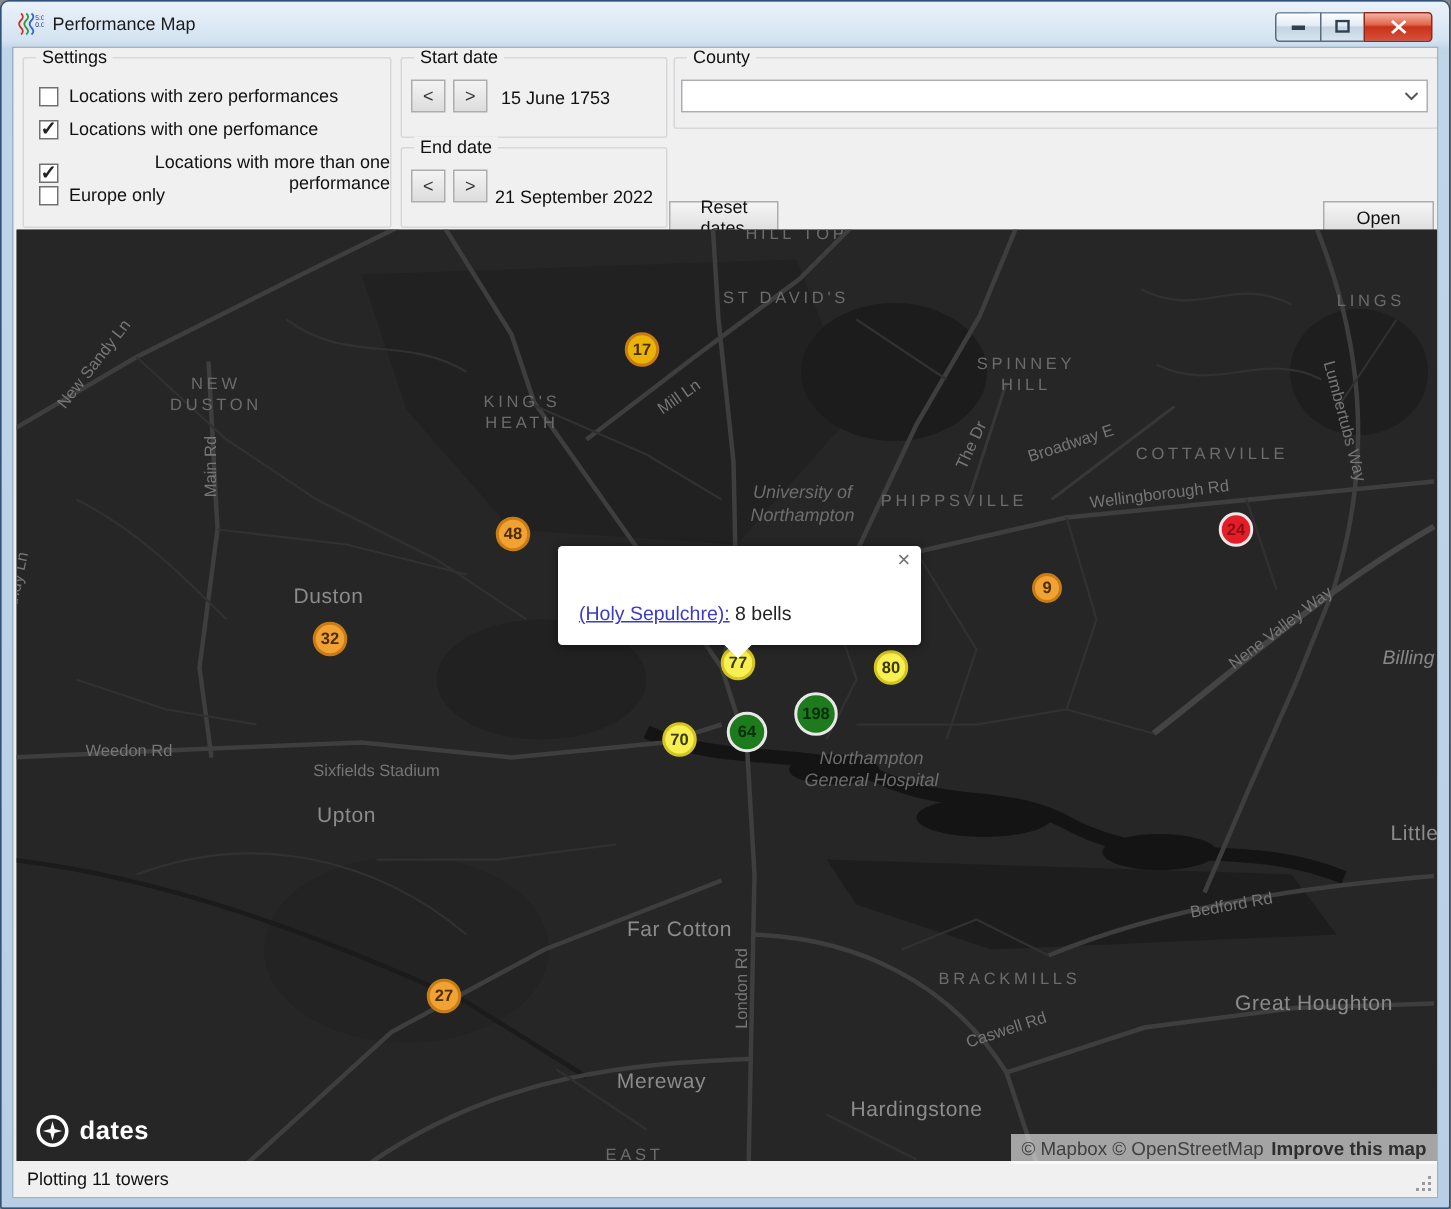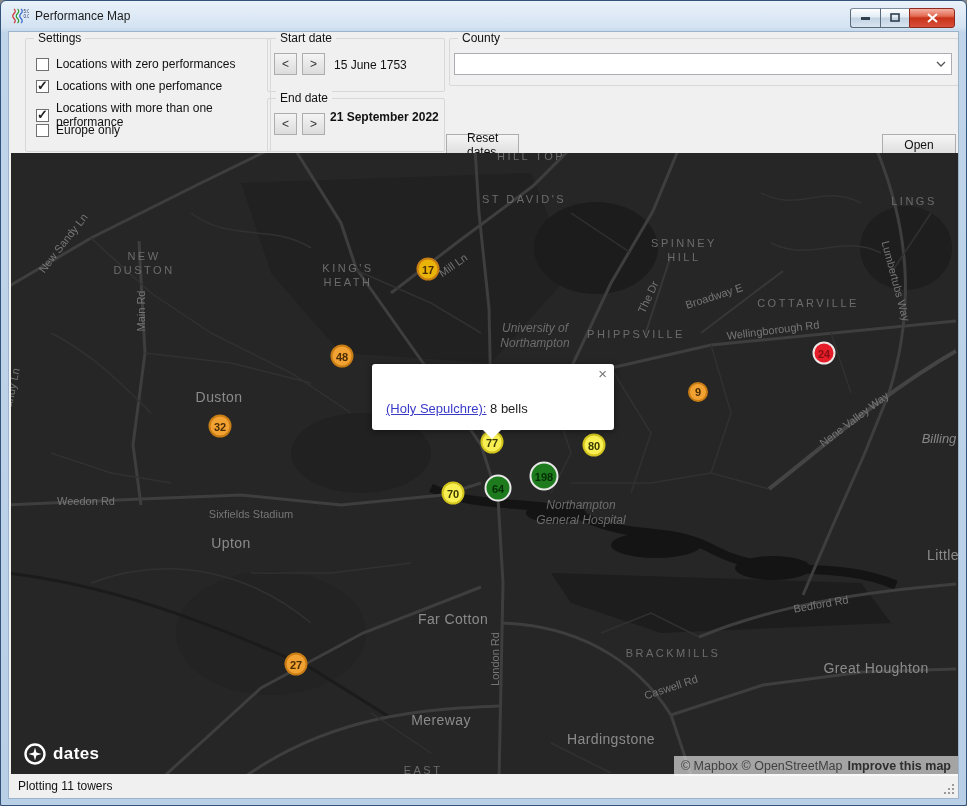--- a/index.html
+++ b/index.html
@@ -78,21 +78,21 @@
       <div class="winbtn closeb">
         <svg width="11" height="10" viewBox="0 0 11 10">
             <path d="M1,1 L10,9 M10,1 L1,9" stroke="#fff" stroke-width="2"></path>
           </svg>
       </div>
     </div>
   </div>
 
   <div class="client">
 
-    <div class="groupbox" style="left:16px;top:6px;width:244px;height:112px;">
+    <div class="groupbox" style="left:6px;top:6px;width:244px;height:112px;text-align:right;">
       <span class="gb-label">Settings</span>
       <div class="cb-row" style="top:18px;">
         <span class="checkbox"></span>
         <span>Locations with zero performances</span>
       </div>
       <div class="cb-row" style="top:40px;">
         <span class="checkbox checked"></span>
         <span>Locations with one perfomance</span>
       </div>
       <div class="cb-row" style="top:62px;">
@@ -109,21 +109,21 @@
       <span class="gb-label">Start date</span>
       <div class="spinbtn" style="left:6px;top:14px;">&lt;</div>
       <div class="spinbtn" style="left:34px;top:14px;">&gt;</div>
       <span class="date-text" style="left:66px;top:19px;">15 June 1753</span>
     </div>
 
     <div class="groupbox" style="left:258px;top:66px;width:176px;height:52px;">
       <span class="gb-label">End date</span>
       <div class="spinbtn" style="left:6px;top:14px;">&lt;</div>
       <div class="spinbtn" style="left:34px;top:14px;">&gt;</div>
-      <span class="date-text" style="left:62px;top:11px;font-weight:bold;">21 September 2022</span>
+      <span class="date-text" style="left:62px;top:25px;">21 September 2022</span>
     </div>
 
     <div class="groupbox" style="left:440px;top:6px;width:508px;height:46px;">
       <span class="gb-label">County</span>
       <div class="combo" style="left:4px;top:14px;width:498px;">
         <input type="text" value="" style="">
         <span class="chev">
           <svg width="10" height="6" viewBox="0 0 10 6">
               <polyline points="1,1 5,5 9,1" stroke="#555" stroke-width="1.3" fill="none"></polyline>
             </svg>
@@ -231,21 +231,21 @@
           <div class="maplabel road" style="left: 637px; top: 144px; transform: translate(-50%, -50%) rotate(-65deg);">The Dr</div>
           <div class="maplabel road" style="left: 703px; top: 143px; transform: translate(-50%, -50%) rotate(-18deg);">Broadway E</div>
           <div class="maplabel road" style="left: 762px; top: 177px; transform: translate(-50%, -50%) rotate(-7deg);">Wellingborough Rd</div>
           <div class="maplabel road" style="left: 885px; top: 128px; transform: translate(-50%, -50%) rotate(75deg);">Lumbertubs Way</div>
           <div class="maplabel road" style="left: 843px; top: 266px; transform: translate(-50%, -50%) rotate(-37deg);">Nene Valley Way</div>
           <div class="maplabel road" style="left: 810px; top: 451px; transform: translate(-50%, -50%) rotate(-10deg);">Bedford Rd</div>
           <div class="maplabel road" style="left: 484px; top: 506px; transform: translate(-50%, -50%) rotate(-90deg);">London Rd</div>
           <div class="maplabel road" style="left: 660px; top: 534px; transform: translate(-50%, -50%) rotate(-18deg);">Caswell Rd</div>
         </div>
       <div>
-          <div class="marker" style="left: 417px; top: 80px; height: 23px; width: 23px; background: #eab308; border: 2px solid rgb(200, 125, 20); color: rgb(74, 45, 0); margin-top: 36px;">17</div>
+          <div class="marker" style="left: 417px; top: 80px; height: 23px; width: 23px; background: #eab308; border: 2px solid rgb(200, 125, 20); color: rgb(74, 45, 0);">17</div>
           <div class="marker" style="left: 331px; top: 203px; height: 23px; width: 23px; background: rgb(242, 161, 51); border: 2px solid rgb(200, 125, 20); color: rgb(74, 45, 0);">48</div>
           <div class="marker" style="left: 209px; top: 273px; height: 23px; width: 23px; background: rgb(242, 161, 51); border: 2px solid rgb(200, 125, 20); color: rgb(74, 45, 0);">32</div>
           <div class="marker" style="left: 687px; top: 239px; height: 20px; width: 20px; background: rgb(242, 161, 51); border: 2px solid rgb(200, 125, 20); color: rgb(74, 45, 0);">9</div>
           <div class="marker" style="left: 813px; top: 200px; height: 23px; width: 23px; background: rgb(229, 29, 40); border: 2px solid rgb(239, 230, 230); color: rgb(138, 15, 20);">24</div>
           <div class="marker" style="left: 481px; top: 289px; height: 23px; width: 23px; background: rgb(248, 239, 82); border: 2px solid rgb(211, 197, 30); color: rgb(58, 58, 0);">77</div>
           <div class="marker" style="left: 583px; top: 292px; height: 23px; width: 23px; background: rgb(248, 239, 82); border: 2px solid rgb(211, 197, 30); color: rgb(58, 58, 0);">80</div>
           <div class="marker" style="left: 533px; top: 323px; height: 29px; width: 29px; background: rgb(29, 122, 29); border: 2px solid rgb(232, 232, 232); color: rgb(6, 46, 6);">198</div>
           <div class="marker" style="left: 487px; top: 335px; height: 27px; width: 27px; background: rgb(29, 122, 29); border: 2px solid rgb(232, 232, 232); color: rgb(6, 46, 6);">64</div>
           <div class="marker" style="left: 442px; top: 340px; height: 23px; width: 23px; background: rgb(248, 239, 82); border: 2px solid rgb(211, 197, 30); color: rgb(58, 58, 0);">70</div>
           <div class="marker" style="left: 285px; top: 511px; height: 23px; width: 23px; background: rgb(242, 161, 51); border: 2px solid rgb(200, 125, 20); color: rgb(74, 45, 0);">27</div>

